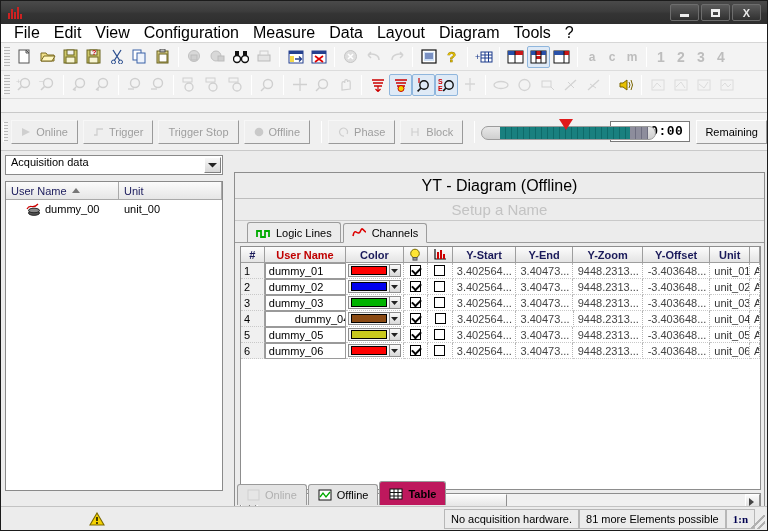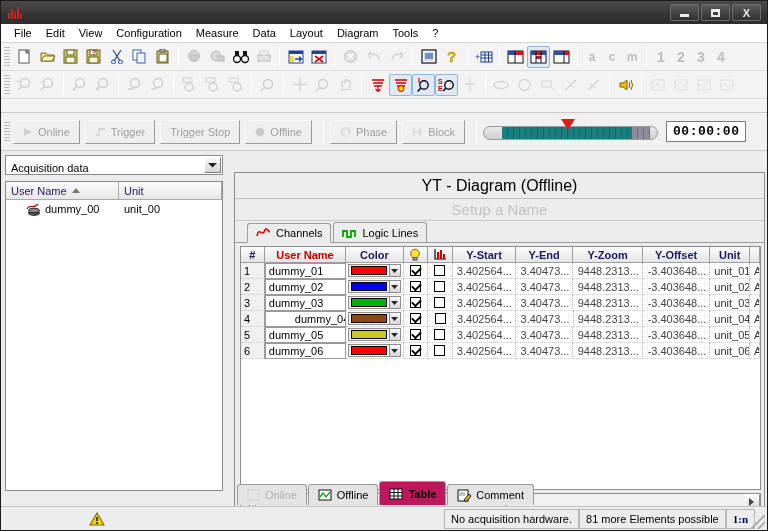--- a/index.html
+++ b/index.html
@@ -46,21 +46,21 @@
   .win-btn .gl-max { width: 9px; height: 8px; border: 2px solid #eee; border-top-width: 3px; }
 
   
   #menubar {
     position: absolute; left: 0; top: 23px; width: 766px; height: 19px;
     background: #ffffff;
     border-bottom: 1px solid #d6d6d6;
     display: flex; align-items: center; padding-left: 6px;
   }
   .menu-item {
-    padding: 1px 7px; font-size: 11px; color: #000; white-space: nowrap;
+    padding: 1px 7px; font-size: 16px; color: #000; white-space: nowrap;
   }
 
   
   .toolbar {
     position: absolute; left: 0; width: 766px;
     background: #f3f3f3;
     border-bottom: 1px solid #dcdcdc;
     display: flex; align-items: center;
   }
   #toolbar1 { top: 42px; height: 28px; }
@@ -135,21 +135,21 @@
     background: #ececec;
   }
 
   
   #leftpanel {
     position: absolute; left: 4px; top: 4px; width: 225px; height: 343px;
   }
   #acq-combo {
     position: relative; width: 218px; height: 20px;
     background: #fff; border: 1px solid #8a8a8a;
-    display: flex; align-items: flex-end; padding-left: 5px; font-size: 11px; color:#000;
+    display: flex; align-items: flex-start; padding-left: 5px; font-size: 11px; color:#000;
   }
   #acq-combo .cb-arrow {
     position: absolute; right: 1px; top: 1px; width: 17px; height: 16px;
     background: linear-gradient(180deg,#f8f8f8,#d7d7d7);
     border: 1px solid #fff; border-right-color:#7f7f7f; border-bottom-color:#7f7f7f;
     display: flex; align-items: center; justify-content: center;
   }
   #list-box {
     position: absolute; left: 0; top: 26px; width: 218px; height: 310px;
     background: #fff; border: 1px solid #8a8a8a;
@@ -752,20 +752,21 @@
     <div id="progress-wrap">
       <div id="progress-track">
         <div id="progress-fill"></div>
         <div id="progress-tail"></div>
       </div>
       <div id="progress-marker"></div>
     </div>
 
     <div id="timer-box">00:00:00</div>
 
+    <div id="remaining-btn">Remaining</div>
   </div>
 
   <div id="body">
 
     <div id="leftpanel">
       <div id="acq-combo">
         <span>Acquisition data</span>
         <span class="cb-arrow">
           <svg width="9" height="6">
               <path d="M0 1 L4.5 5.5 L9 1 Z" fill="#222"></path>
@@ -799,31 +800,31 @@
 
     <div id="rightpanel">
 
       <div id="diagram-title">YT - Diagram (Offline)</div>
 
       <div id="setup-name">
         <span>Setup a Name</span>
       </div>
 
       <div id="tabs-row">
+        <div class="dtab">
+          <svg width="15" height="12">
+              <path d="M1 10 V4 H5 V10 H9 V4 H13 V10" stroke="#0a0" fill="none" stroke-width="1.8"></path>
+            </svg>
+          <span>Logic Lines</span>
+        </div>
         <div class="dtab active">
           <svg width="15" height="12">
               <path d="M1 9 C3 -1 6 11 9 3 C10.5 -0.5 12 5 14 5" stroke="#d00" fill="none" stroke-width="1.6"></path>
             </svg>
           <span>Channels</span>
-        </div>
-        <div class="dtab">
-          <svg width="15" height="12">
-              <path d="M1 10 V4 H5 V10 H9 V4 H13 V10" stroke="#0a0" fill="none" stroke-width="1.8"></path>
-            </svg>
-          <span>Logic Lines</span>
         </div>
       </div>
 
       <div id="grid-wrap">
         <div id="grid-header">
           <div class="gh" style="width:24px">#</div>
           <div class="gh red" style="width:82px">User Name</div>
           <div class="gh" style="width:58px">Color</div>
           <div class="gh" style="width:24px">
             <svg width="12" height="13">
@@ -1036,28 +1037,20 @@
         </svg>
       <span>Offline</span>
     </div>
     <div class="btab active">
       <svg width="14" height="12">
           <rect x="1" y="1" width="12" height="10" fill="#fff" stroke="#111"></rect>
           <path d="M1 4.5 H13 M1 8 H13 M5 1 V11 M9 1 V11" stroke="#111"></path>
         </svg>
       <span>Table</span>
     </div>
-    <div class="btab">
-      <svg width="14" height="13">
-          <rect x="1" y="1" width="10" height="11" fill="#fff" stroke="#111"></rect>
-          <path d="M2 4 H8 M2 6 H8" stroke="#888"></path>
-          <path d="M7 11 L12 5 L14 7 L9 13 Z" fill="#e8c200" stroke="#111"></path>
-        </svg>
-      <span>Comment</span>
-    </div>
   </div>
 
   <div id="statusbar">
     <div class="sb-cell" style="width:78px"></div>
     <div class="sb-cell" style="width:36px;justify-content:center">
       <svg width="16" height="14">
           <path d="M8 1 L15 13 H1 Z" fill="#f5d200" stroke="#7a6800" stroke-width="1.1"></path>
           <path d="M8 5 V9" stroke="#000" stroke-width="1.4"></path>
           <circle cx="8" cy="11" r=".9" fill="#000"></circle>
         </svg>

